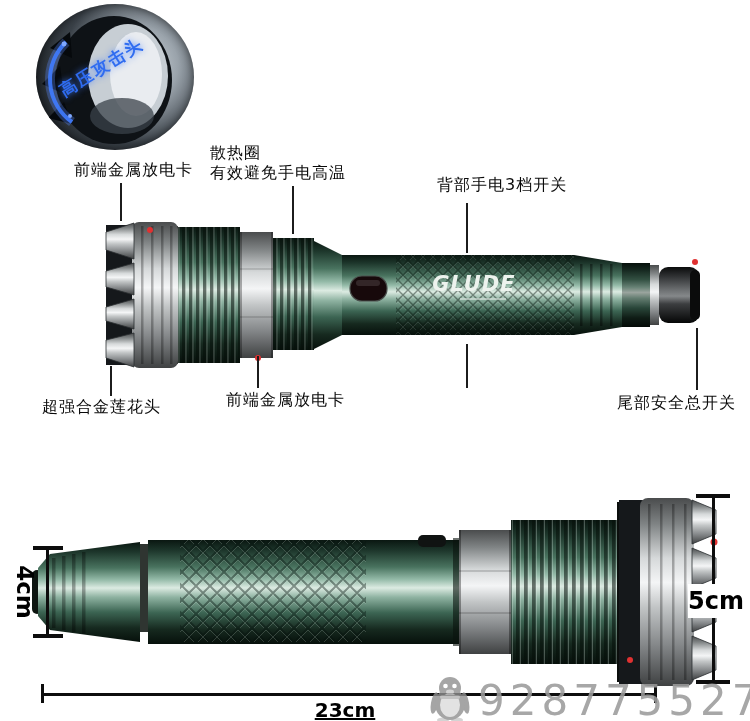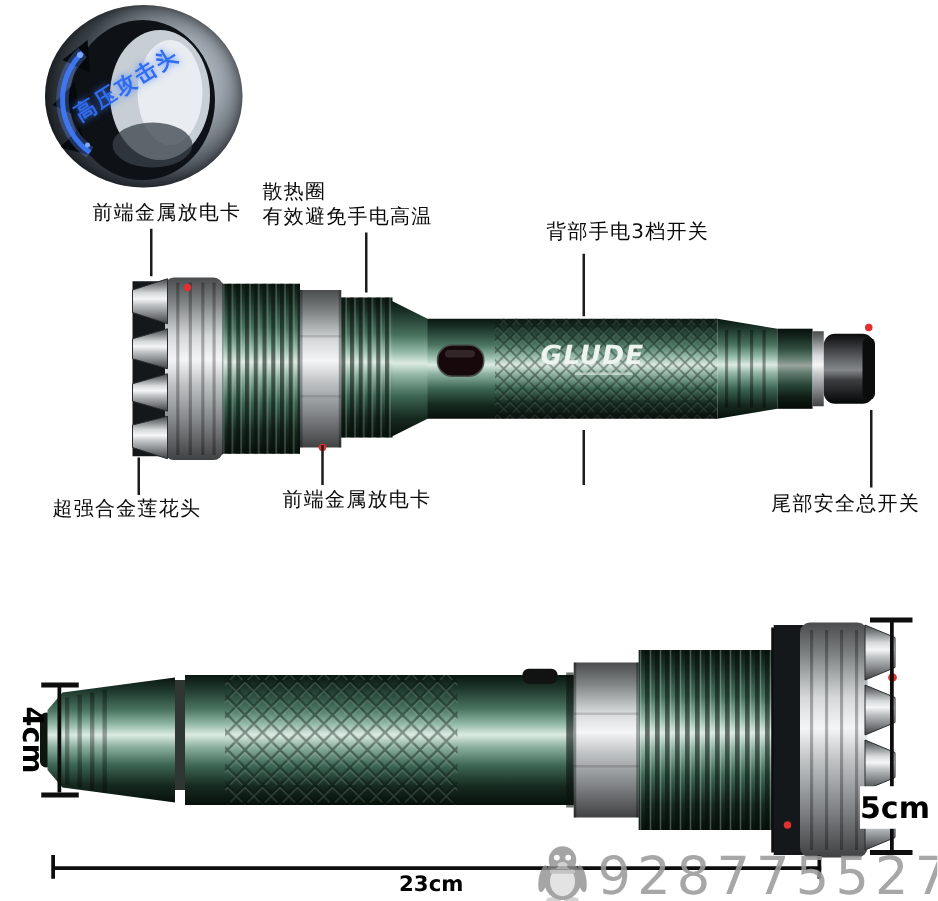--- a/index.html
+++ b/index.html
@@ -247,26 +247,26 @@
   </svg>
 
   <div class="dimbar" style="left:33px;top:546px;width:30px;height:4px;"></div>
   <div class="dimbar" style="left:33px;top:634px;width:30px;height:4px;"></div>
   <div class="dimbar" style="left:46px;top:548px;width:3px;height:86px;"></div>
   <div class="dimtext" style="left:-16px;top:578px;width:80px;height:28px;transform:rotate(90deg);font-size:23px;">4cm</div>
 
   <div class="dimbar" style="left:696px;top:494px;width:34px;height:4px;"></div>
   <div class="dimbar" style="left:696px;top:680px;width:34px;height:4px;"></div>
   <div class="dimbar" style="left:712px;top:496px;width:3px;height:186px;"></div>
-  <div class="dimtext" style="left:688px;top:584px;width:52px;font-size:24px;background:#fff;padding:3px 0;margin-top:45px;">5cm</div>
+  <div class="dimtext" style="left:688px;top:584px;width:52px;font-size:24px;background:#fff;padding:3px 0;">5cm</div>
 
   <div class="dimbar" style="left:42px;top:693px;width:615px;height:3px;"></div>
   <div class="dimbar" style="left:41px;top:684px;width:3px;height:19px;"></div>
   <div class="dimbar" style="left:654px;top:684px;width:3px;height:19px;"></div>
-  <div class="dimtext" style="left:290px;top:698px;width:110px;font-size:17px;">23cm</div>
+  <div class="dimtext" style="left:290px;top:698px;width:110px;font-size:20px;text-decoration:underline;">23cm</div>
 
   <svg viewBox="0 0 48 48" width="48" height="48" style="position:absolute;left:426px;top:674px;opacity:.8;">
     <ellipse cx="17" cy="46" rx="6" ry="2.5" fill="#c9c9c9"></ellipse>
     <ellipse cx="31" cy="46" rx="6" ry="2.5" fill="#c9c9c9"></ellipse>
     <ellipse cx="8.5" cy="29" rx="3.5" ry="11" fill="#8f8f8f" transform="rotate(10 8.5 29)"></ellipse>
     <ellipse cx="39.5" cy="29" rx="3.5" ry="11" fill="#8f8f8f" transform="rotate(-10 39.5 29)"></ellipse>
     <ellipse cx="24" cy="30" rx="15" ry="16" fill="#8f8f8f"></ellipse>
     <circle cx="24" cy="14" r="11" fill="#8f8f8f"></circle>
     <ellipse cx="24" cy="31" rx="10" ry="12" fill="#dcdcdc"></ellipse>
     <circle cx="19.5" cy="12" r="2.3" fill="#ffffff"></circle>

